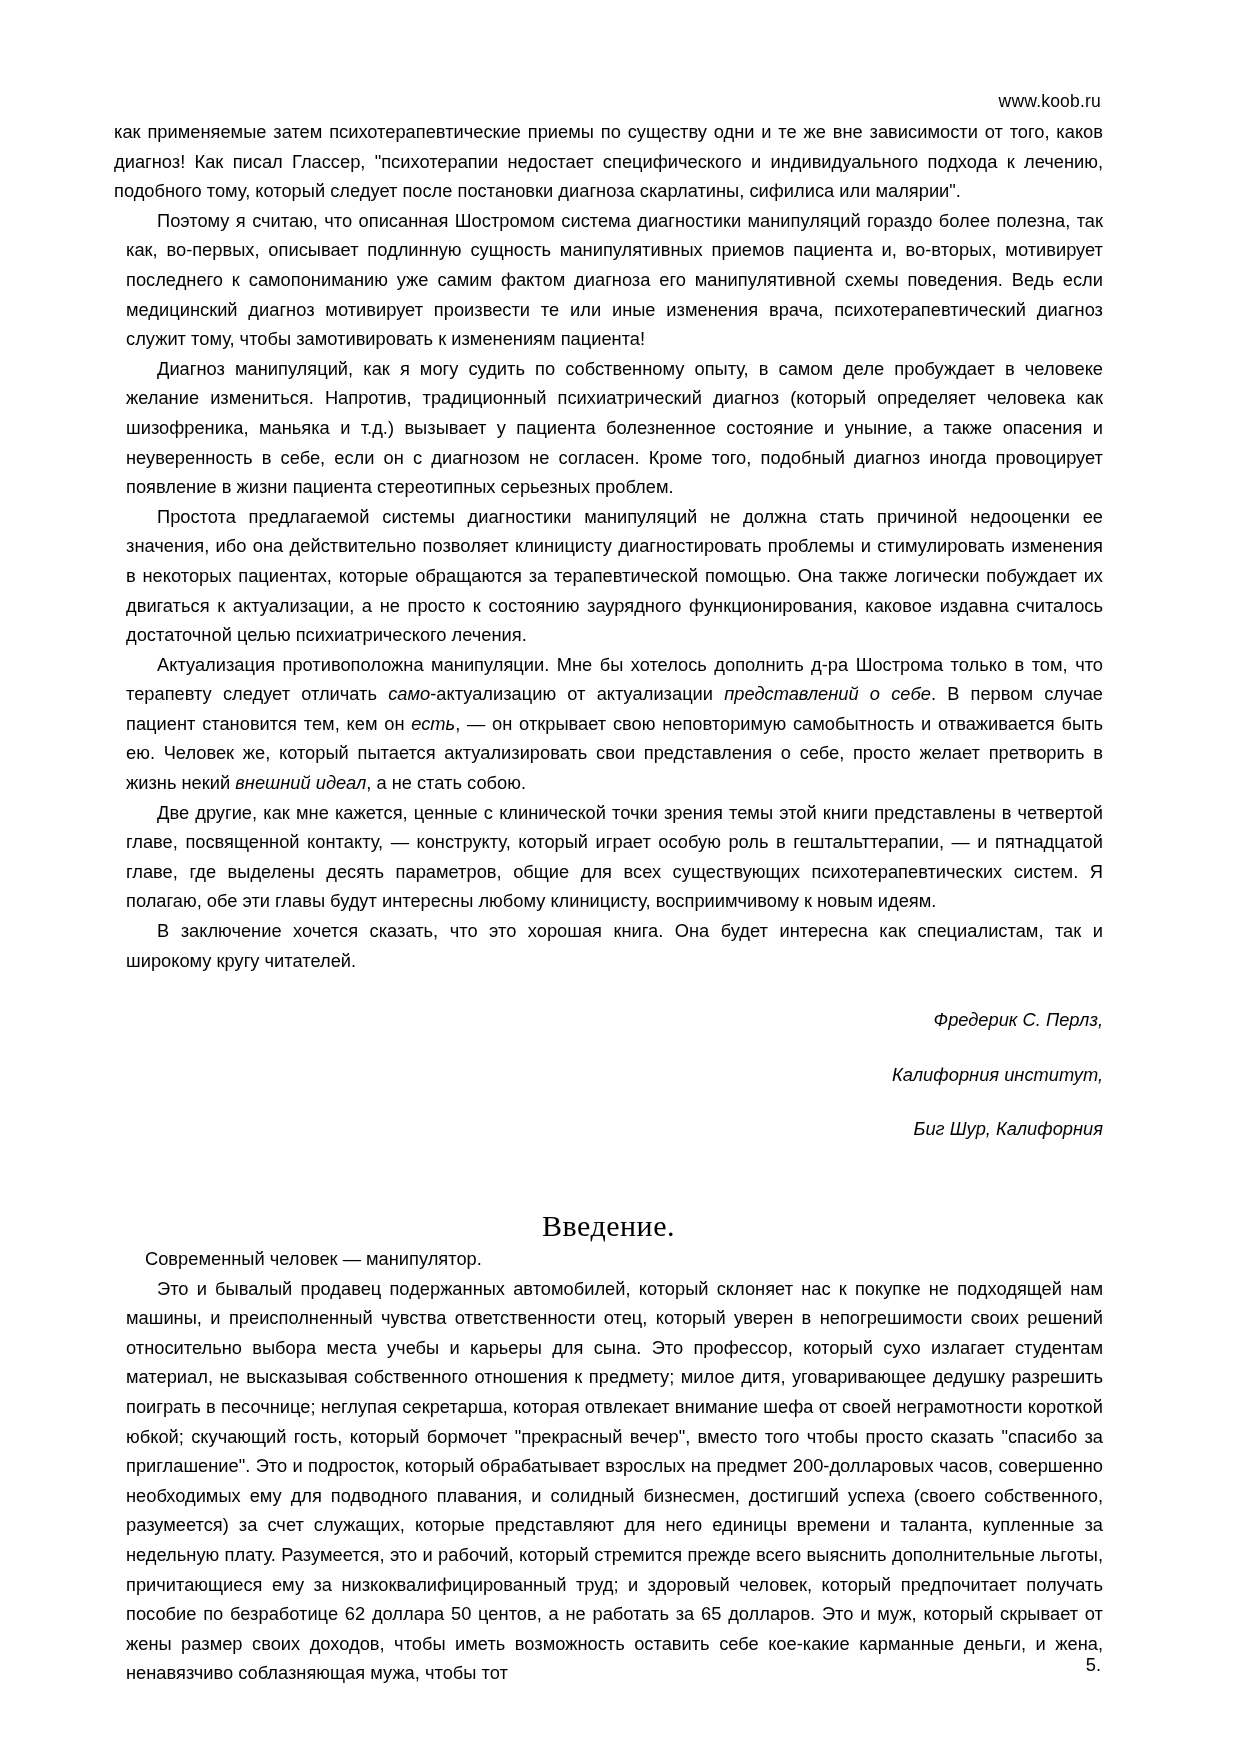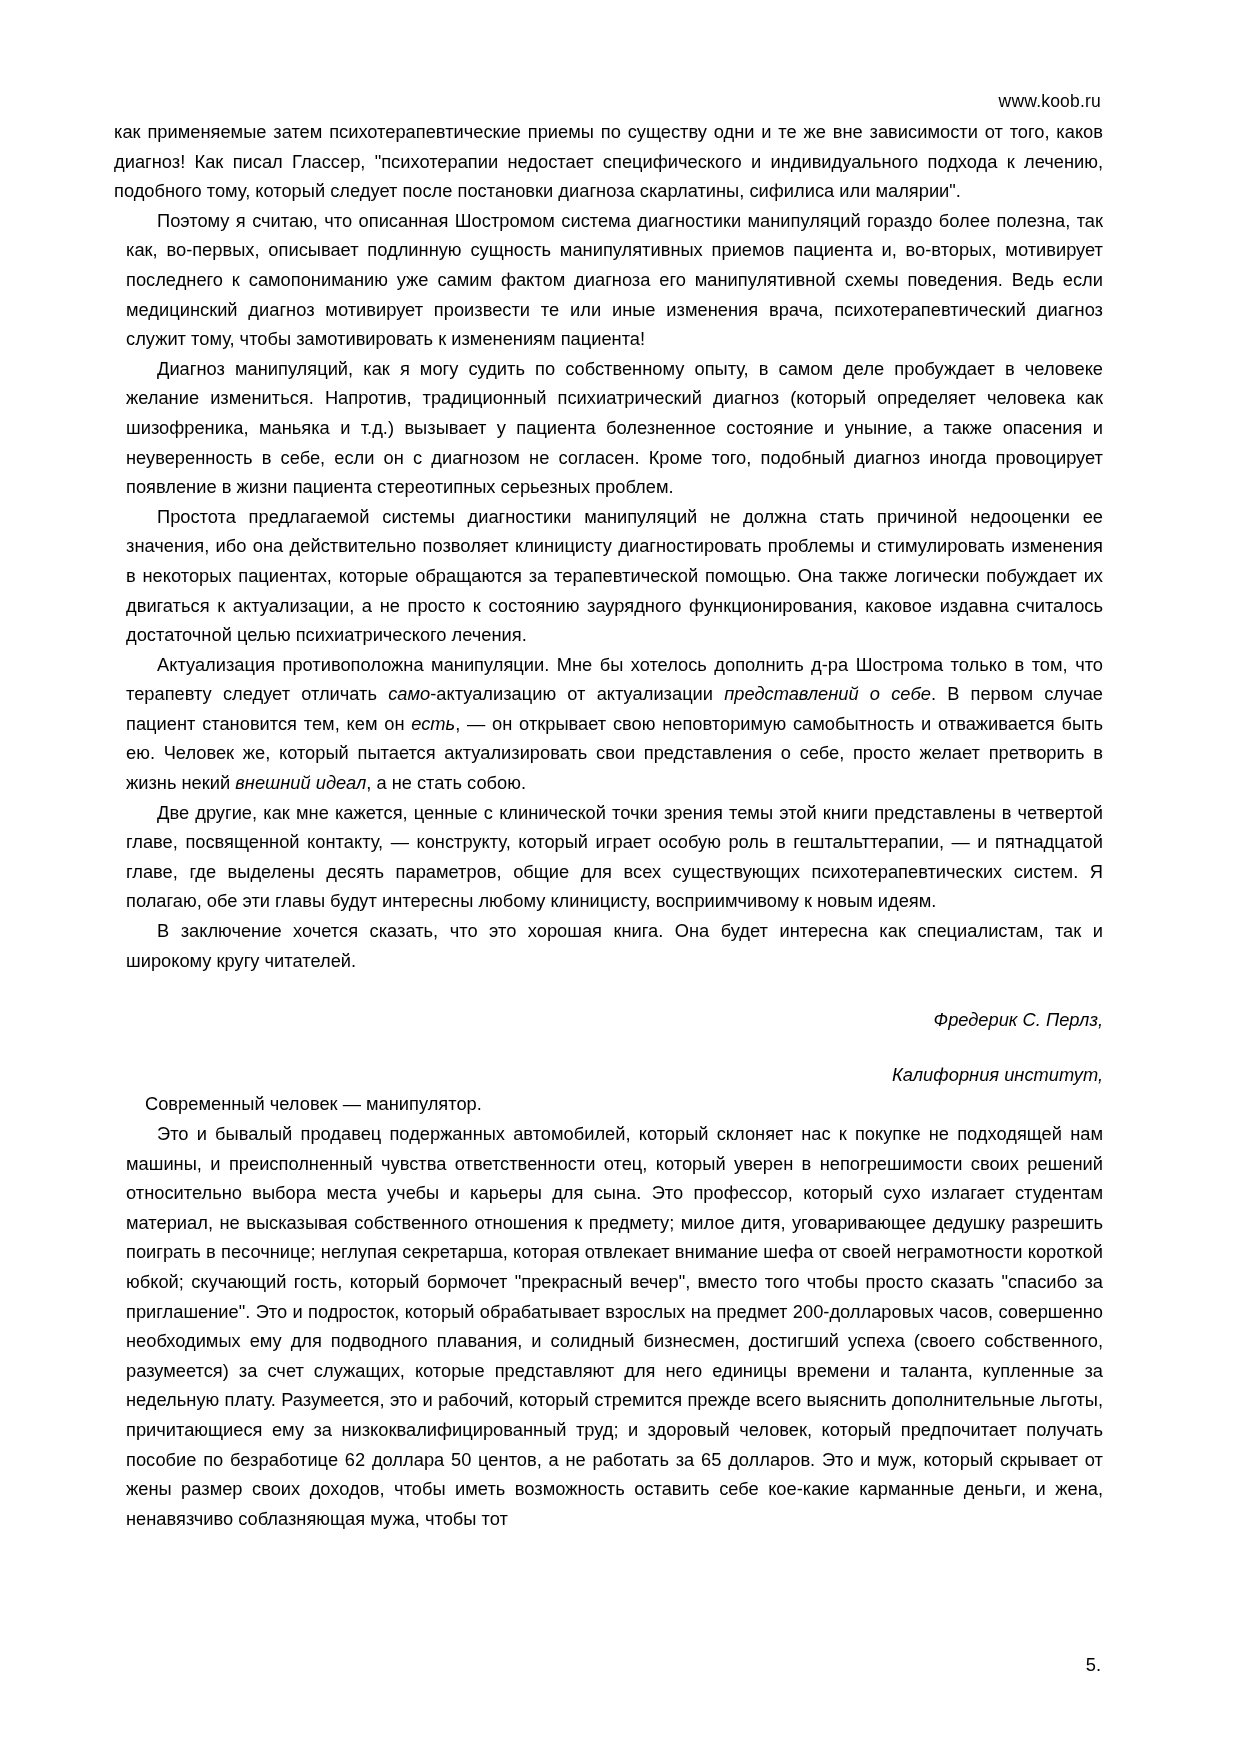--- a/index.html
+++ b/index.html
@@ -99,22 +99,24 @@
 
     <p class="body indent"><span>Актуализация противоположна манипуляции. Мне бы хотелось дополнить д-ра Шострома только в том, что терапевту следует отличать </span><em class="it">само</em><span>-актуализацию от актуализации </span><em class="it">представлений о себе</em><span>. В первом случае пациент становится тем, кем он </span><em class="it">есть</em><span>, — он открывает свою неповторимую самобытность и отваживается быть ею. Человек же, который пытается актуализировать свои представления о себе, просто желает претворить в жизнь некий </span><em class="it">внешний идеал</em><span>, а не стать собою.</span></p>
 
     <p class="body indent">Две другие, как мне кажется, ценные с клинической точки зрения темы этой книги представлены в четвертой главе, посвященной контакту, — конструкту, который играет особую роль в гештальттерапии, — и пятнадцатой главе, где выделены десять параметров, общие для всех существующих психотерапевтических систем. Я полагаю, обе эти главы будут интересны любому клиницисту, восприимчивому к новым идеям.</p>
 
     <p class="body indent">В заключение хочется сказать, что это хорошая книга. Она будет интересна как специалистам, так и широкому кругу читателей.</p>
 
     <div class="sig-block">
       <span class="sig-line">Фредерик С. Перлз,</span>
       <span class="sig-line">Калифорния институт,</span>
+      <span class="sig-line">Биг Шур, Калифорния</span>
     </div>
 
+    <div class="chapter-title">Введение.</div>
 
     <p class="body intro-first">Современный человек — манипулятор.</p>
 
     <p class="body indent">Это и бывалый продавец подержанных автомобилей, который склоняет нас к покупке не подходящей нам машины, и преисполненный чувства ответственности отец, который уверен в непогрешимости своих решений относительно выбора места учебы и карьеры для сына. Это профессор, который сухо излагает студентам материал, не высказывая собственного отношения к предмету; милое дитя, уговаривающее дедушку разрешить поиграть в песочнице; неглупая секретарша, которая отвлекает внимание шефа от своей неграмотности короткой юбкой; скучающий гость, который бормочет "прекрасный вечер", вместо того чтобы просто сказать "спасибо за приглашение". Это и подросток, который обрабатывает взрослых на предмет 200-долларовых часов, совершенно необходимых ему для подводного плавания, и солидный бизнесмен, достигший успеха (своего собственного, разумеется) за счет служащих, которые представляют для него единицы времени и таланта, купленные за недельную плату. Разумеется, это и рабочий, который стремится прежде всего выяснить дополнительные льготы, причитающиеся ему за низкоквалифицированный труд; и здоровый человек, который предпочитает получать пособие по безработице 62 доллара 50 центов, а не работать за 65 долларов. Это и муж, который скрывает от жены размер своих доходов, чтобы иметь возможность оставить себе кое-какие карманные деньги, и жена, ненавязчиво соблазняющая мужа, чтобы тот</p>
 
   </div>
 
   <div class="page-number">5.</div>
 
 </div>

